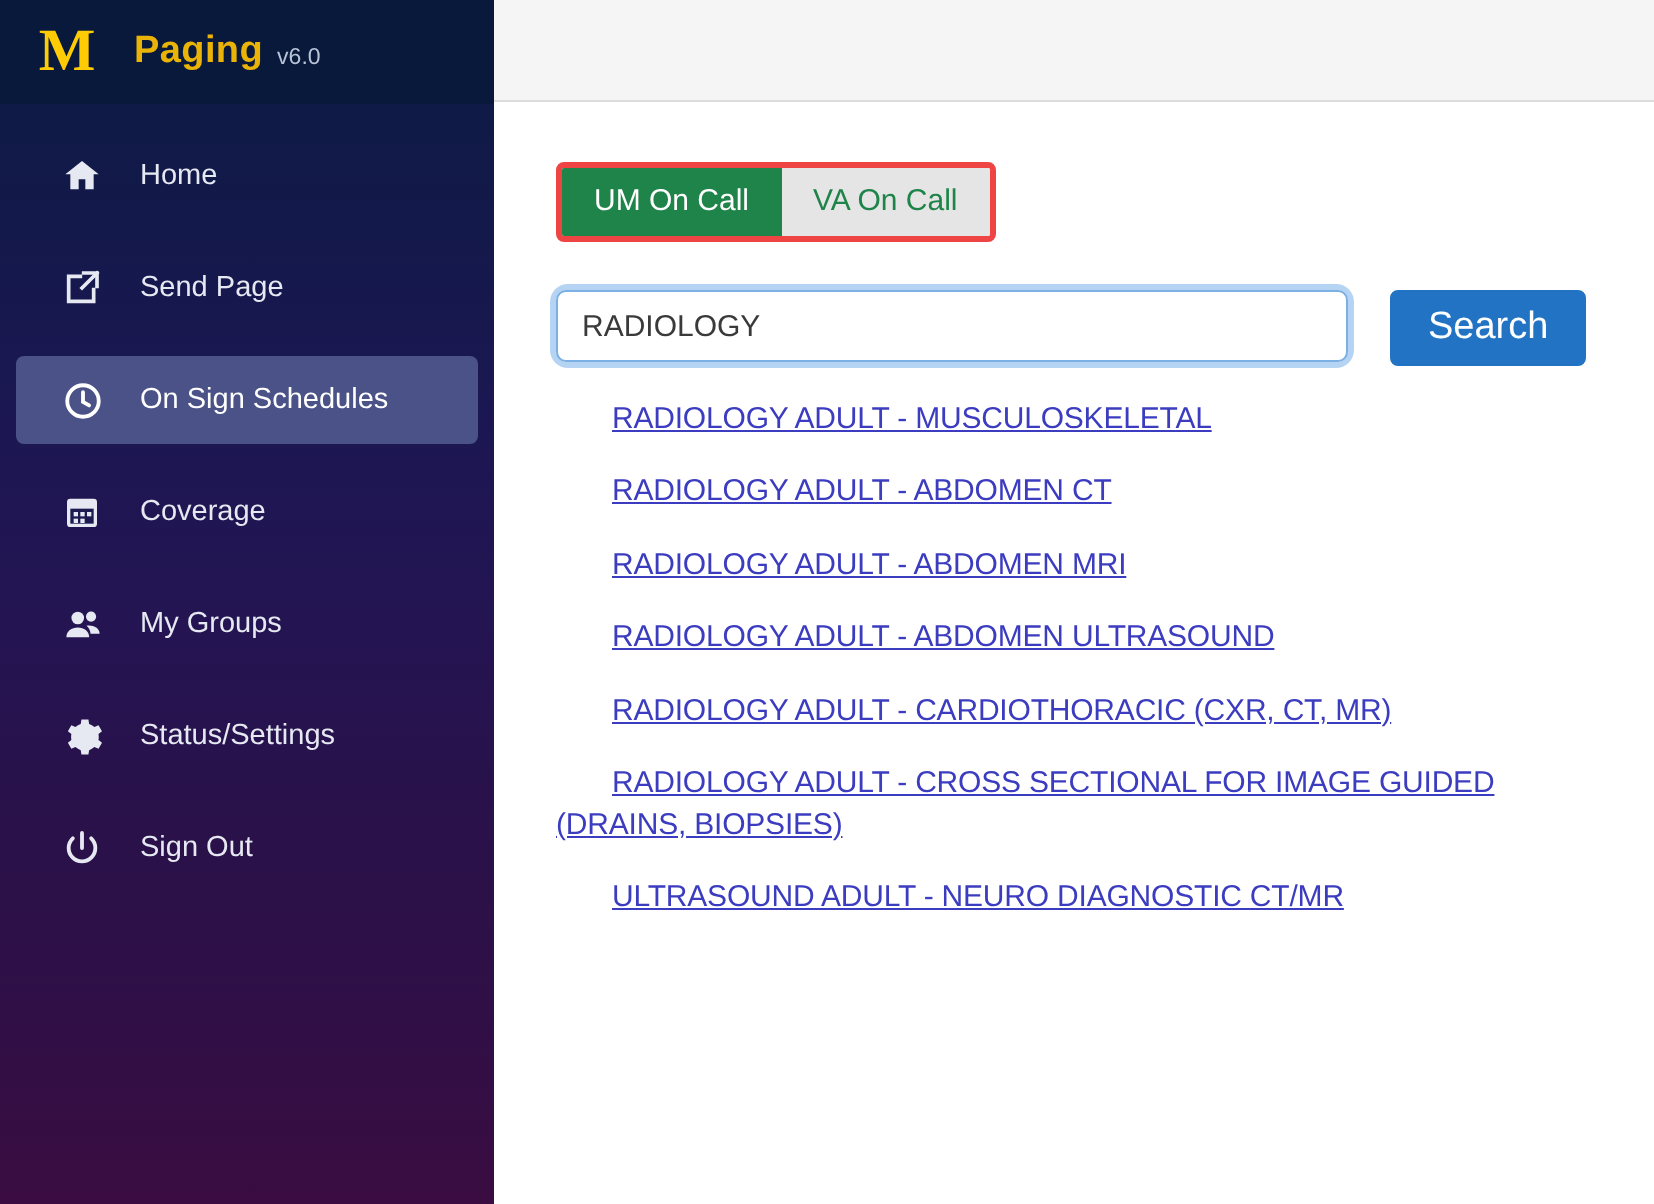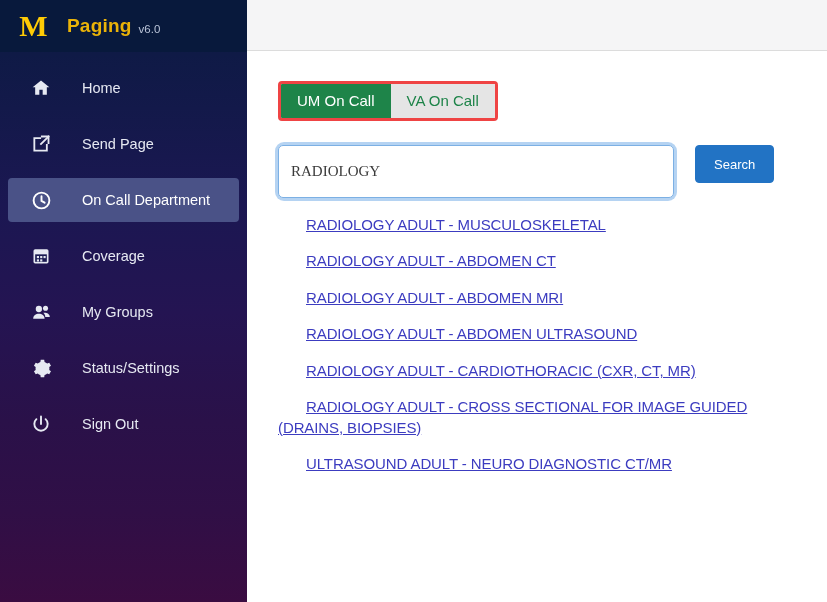--- a/index.html
+++ b/index.html
@@ -82,21 +82,20 @@
     align-items: center;
     height: 44px;
     margin: 0 8px 12px 8px;
     padding-left: 22px;
     box-sizing: border-box;
     border-radius: 4px;
     color: #e6e9f2;
     font-size: 14.5px;
     cursor: pointer;
     user-select: none;
-    gap: 12px;
   }
   .nav-item.active {
     background: #4a5287;
     color: #ffffff;
   }
   .nav-icon {
     width: 22px;
     height: 22px;
     display: inline-flex;
     align-items: center;
@@ -168,39 +167,39 @@
   .search-wrap {
     width: 396px;
     border-radius: 6px;
     box-shadow: 0 0 0 3px rgba(120,175,232,0.55);
     background: #ffffff;
   }
   .search-input {
     display: block;
     width: 100%;
     box-sizing: border-box;
-    height: 53px;
+    height: 36px;
     padding: 6px 12px;
     font-size: 15px;
     color: #3a3a3a;
     border: 1px solid #7cb0e4;
     border-radius: 5px;
     outline: none;
-    font-family: Liberation Serif, serif;
+    font-family: Liberation Sans, sans-serif;
     background: #ffffff;
   }
   .search-button {
     margin-left: 21px;
     height: 38px;
     padding: 0 18px;
     background: #2273c4;
     color: #ffffff;
     border: 1px solid #2273c4;
     border-radius: 4px;
-    font-size: 13px;
+    font-size: 19px;
     cursor: pointer;
     font-family: "Liberation Sans", sans-serif;
   }
 
   .results {
     margin-top: 17px;
     padding: 0;
     list-style: none;
   }
   .result-item {
@@ -252,21 +251,21 @@
         <span class="nav-label">Send Page</span>
       </div>
 
       <div class="nav-item active">
         <span class="nav-icon">
           <svg width="21" height="21" viewBox="0 0 24 24" fill="none" stroke="#ffffff" stroke-width="2.2">
             <circle cx="12" cy="12" r="9"></circle>
               <path d="M12 7v5.5l3.5 2" stroke-linecap="round"></path>
           </svg>
         </span>
-        <span class="nav-label">On Call Department</span>
+        <span class="nav-label">On Sign Schedules</span>
       </div>
 
       <div class="nav-item">
         <span class="nav-icon">
           <svg width="20" height="20" viewBox="0 0 24 24" fill="#e6e9f2">
             <rect x="3" y="4" width="18" height="17" rx="2"></rect>
             <rect x="5" y="10" width="14" height="9" fill="#1b1b52"></rect>
             <rect x="7" y="12" width="2.6" height="2.6" fill="#e6e9f2"></rect>
             <rect x="11" y="12" width="2.6" height="2.6" fill="#e6e9f2"></rect>
             <rect x="15" y="12" width="2.6" height="2.6" fill="#e6e9f2"></rect>

